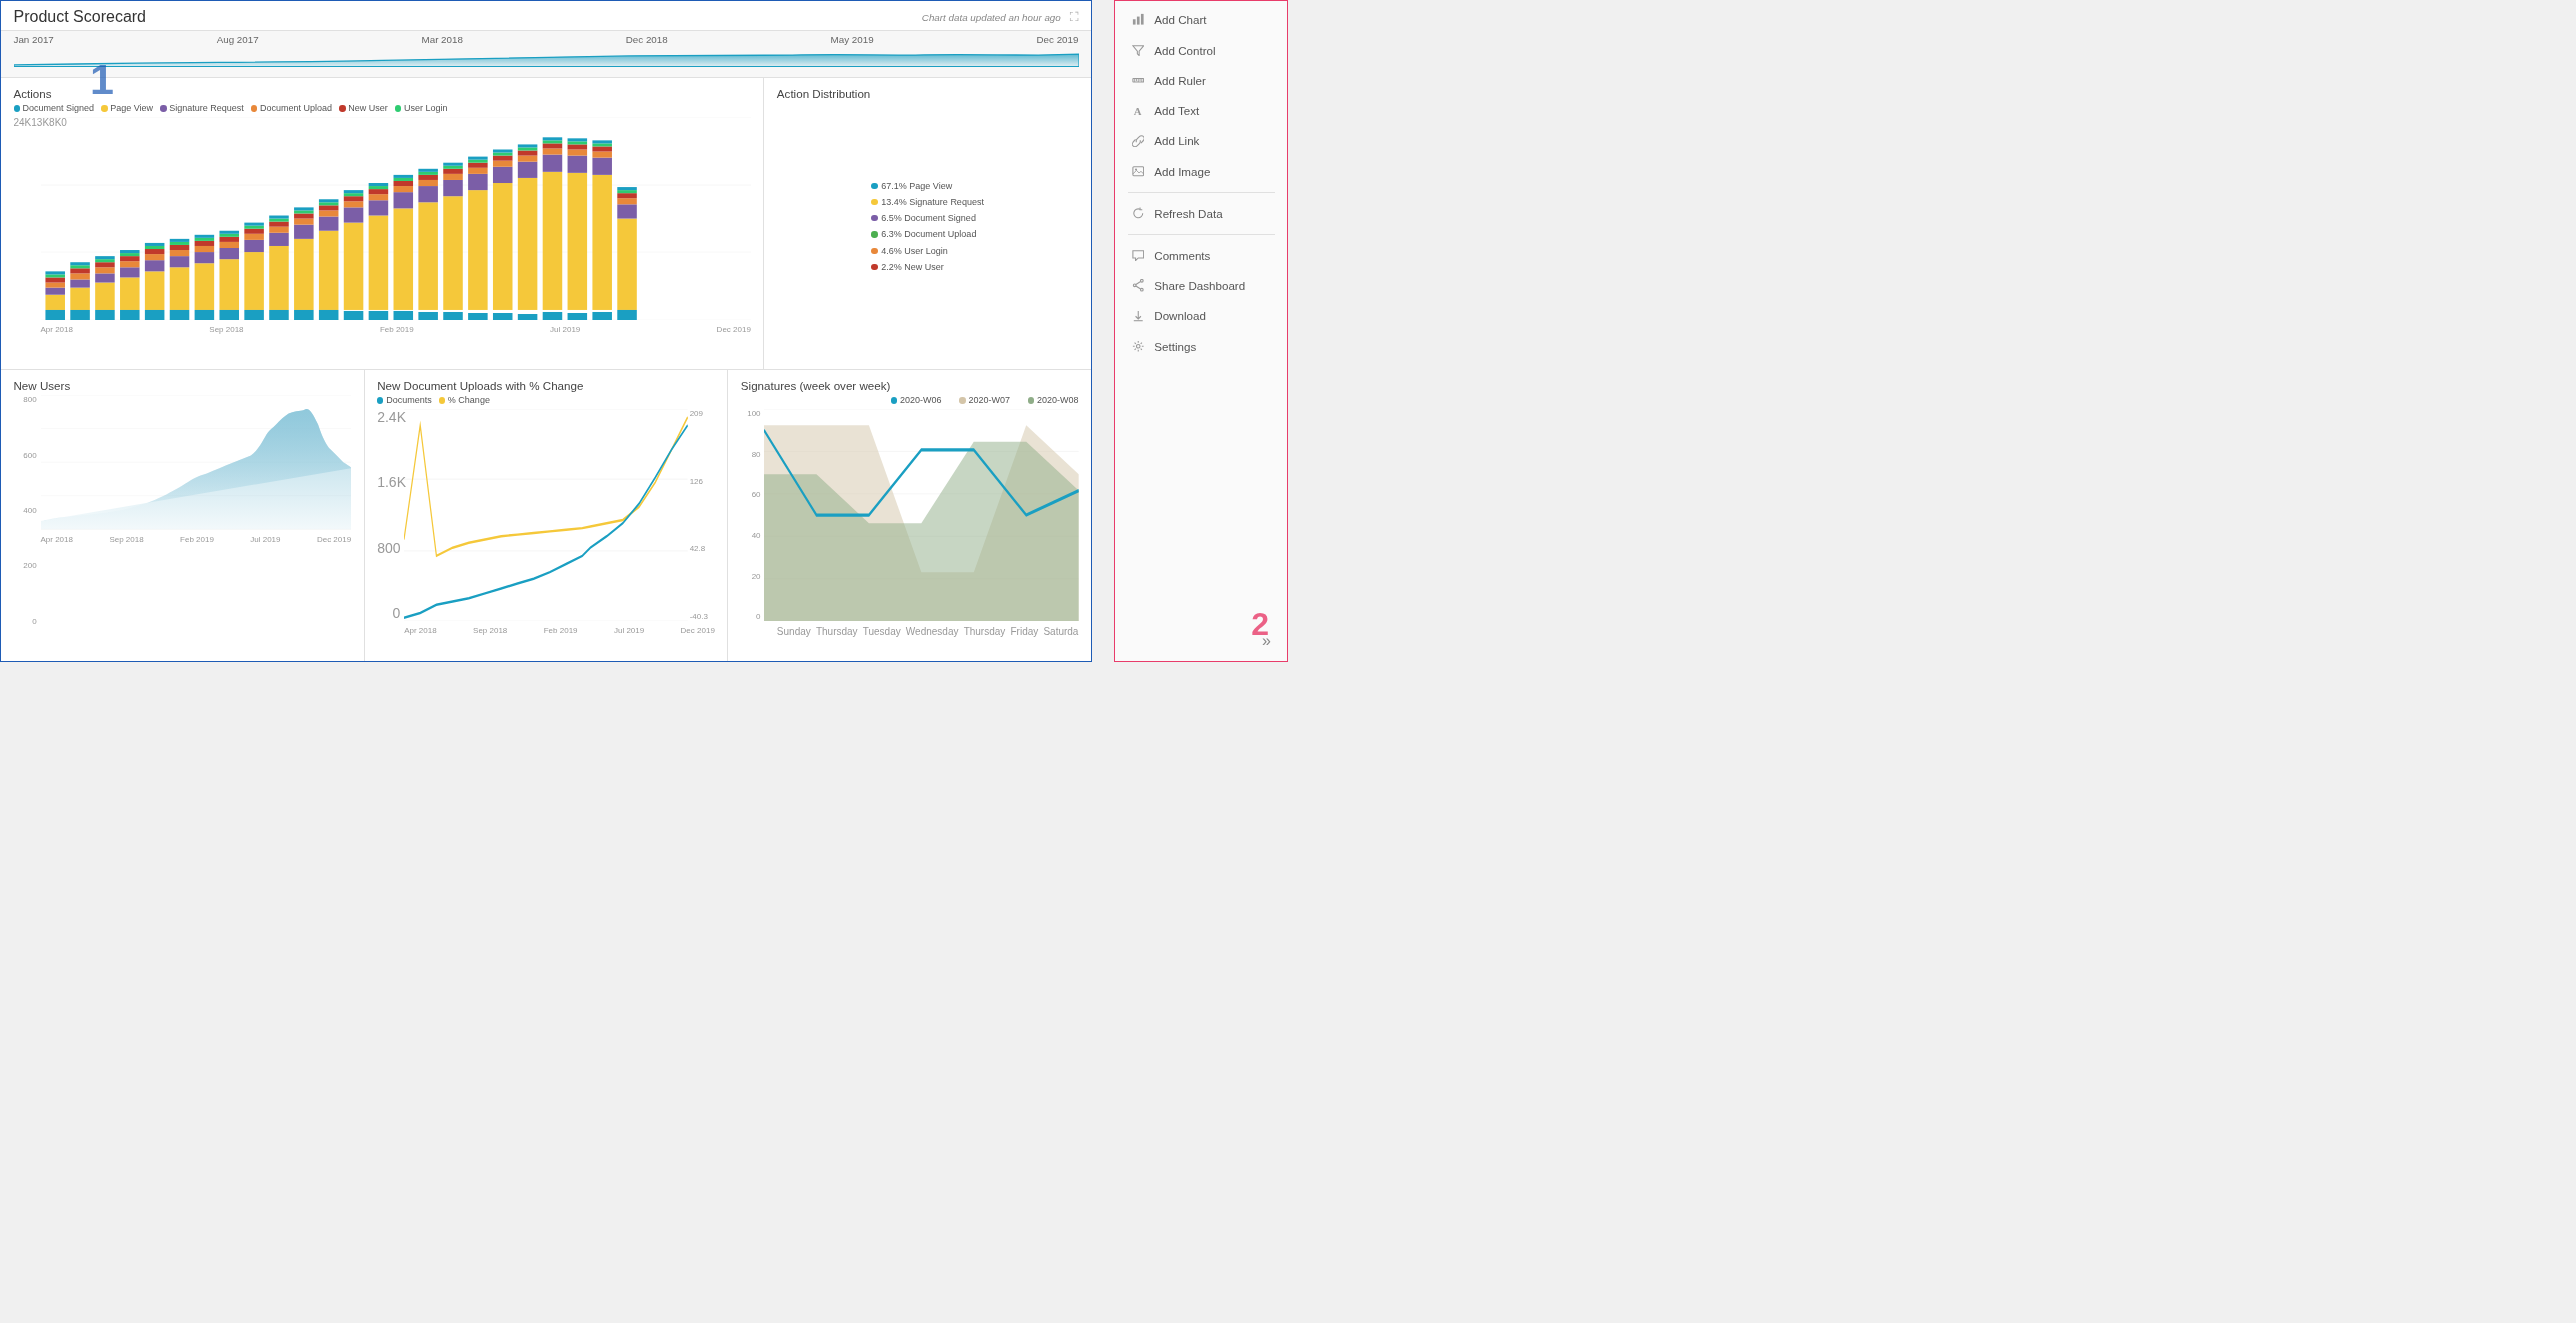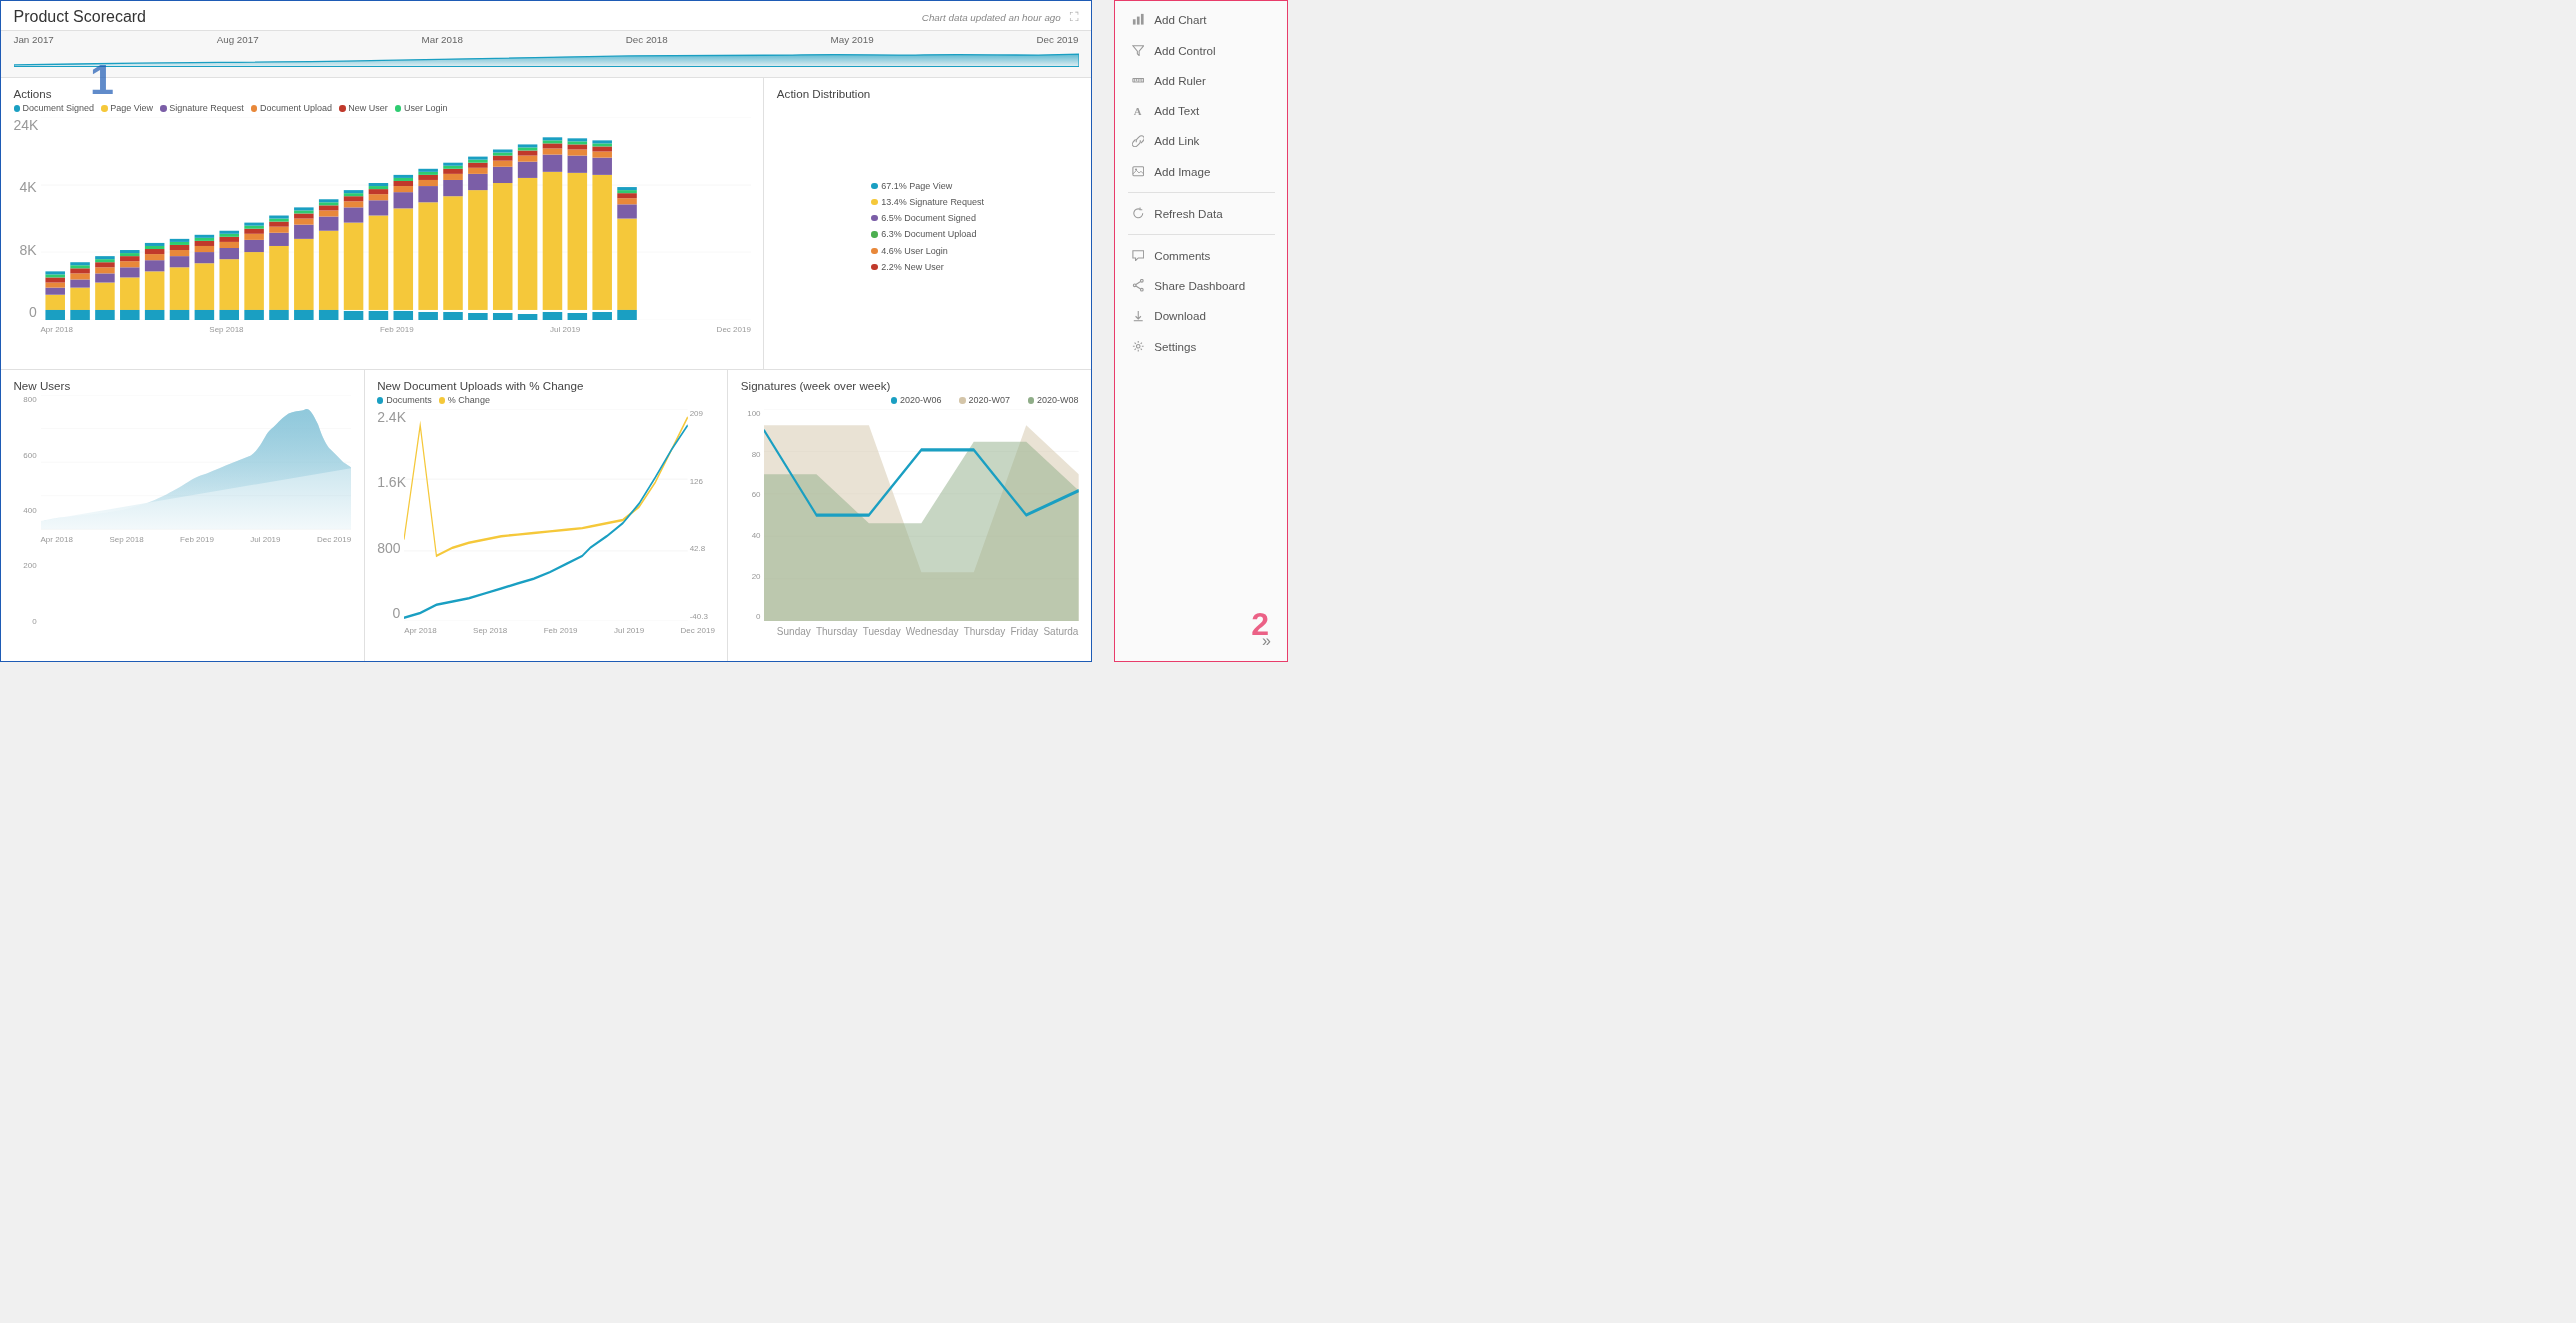--- a/index.html
+++ b/index.html
@@ -310,23 +310,23 @@
             <span class="legend-dot" style="background:#c0392b;"></span>
             <span>New User</span>
           </div>
           <div class="legend-item">
             <span class="legend-dot" style="background:#2ecc71;"></span>
             <span>User Login</span>
           </div>
         </div>
 
         <div style="position:relative; height: calc(100% - 52px);">
-          <div style="position:absolute; left:0; top:0; bottom:18px; display:flex; flex-direction:column; justify-content:space-between; font-size:14px; color:#999; width:25px; padding-right:1.8px; text-align:right;">
+          <div style="position:absolute; left:0; top:0; bottom:18px; display:flex; flex-direction:row; justify-content:space-between; font-size:10px; color:#999; width:25px; padding-right:1.8px; text-align:right;">
             <span>24K</span>
-            <span>4K</span>
+            <span>13K</span>
             <span>8K</span>
             <span>0</span>
           </div>
           <svg style="width:calc(100% - 27px); height:calc(100% - 18px); margin-left:27px;" viewBox="0 0 800 200" preserveAspectRatio="none">
 
             <line x1="0" y1="0" x2="800" y2="0" stroke="#eee" stroke-width="0.5"></line>
             <line x1="0" y1="67" x2="800" y2="67" stroke="#eee" stroke-width="0.5"></line>
             <line x1="0" y1="133" x2="800" y2="133" stroke="#eee" stroke-width="0.5"></line>
             <line x1="0" y1="200" x2="800" y2="200" stroke="#eee" stroke-width="0.5"></line>
 

